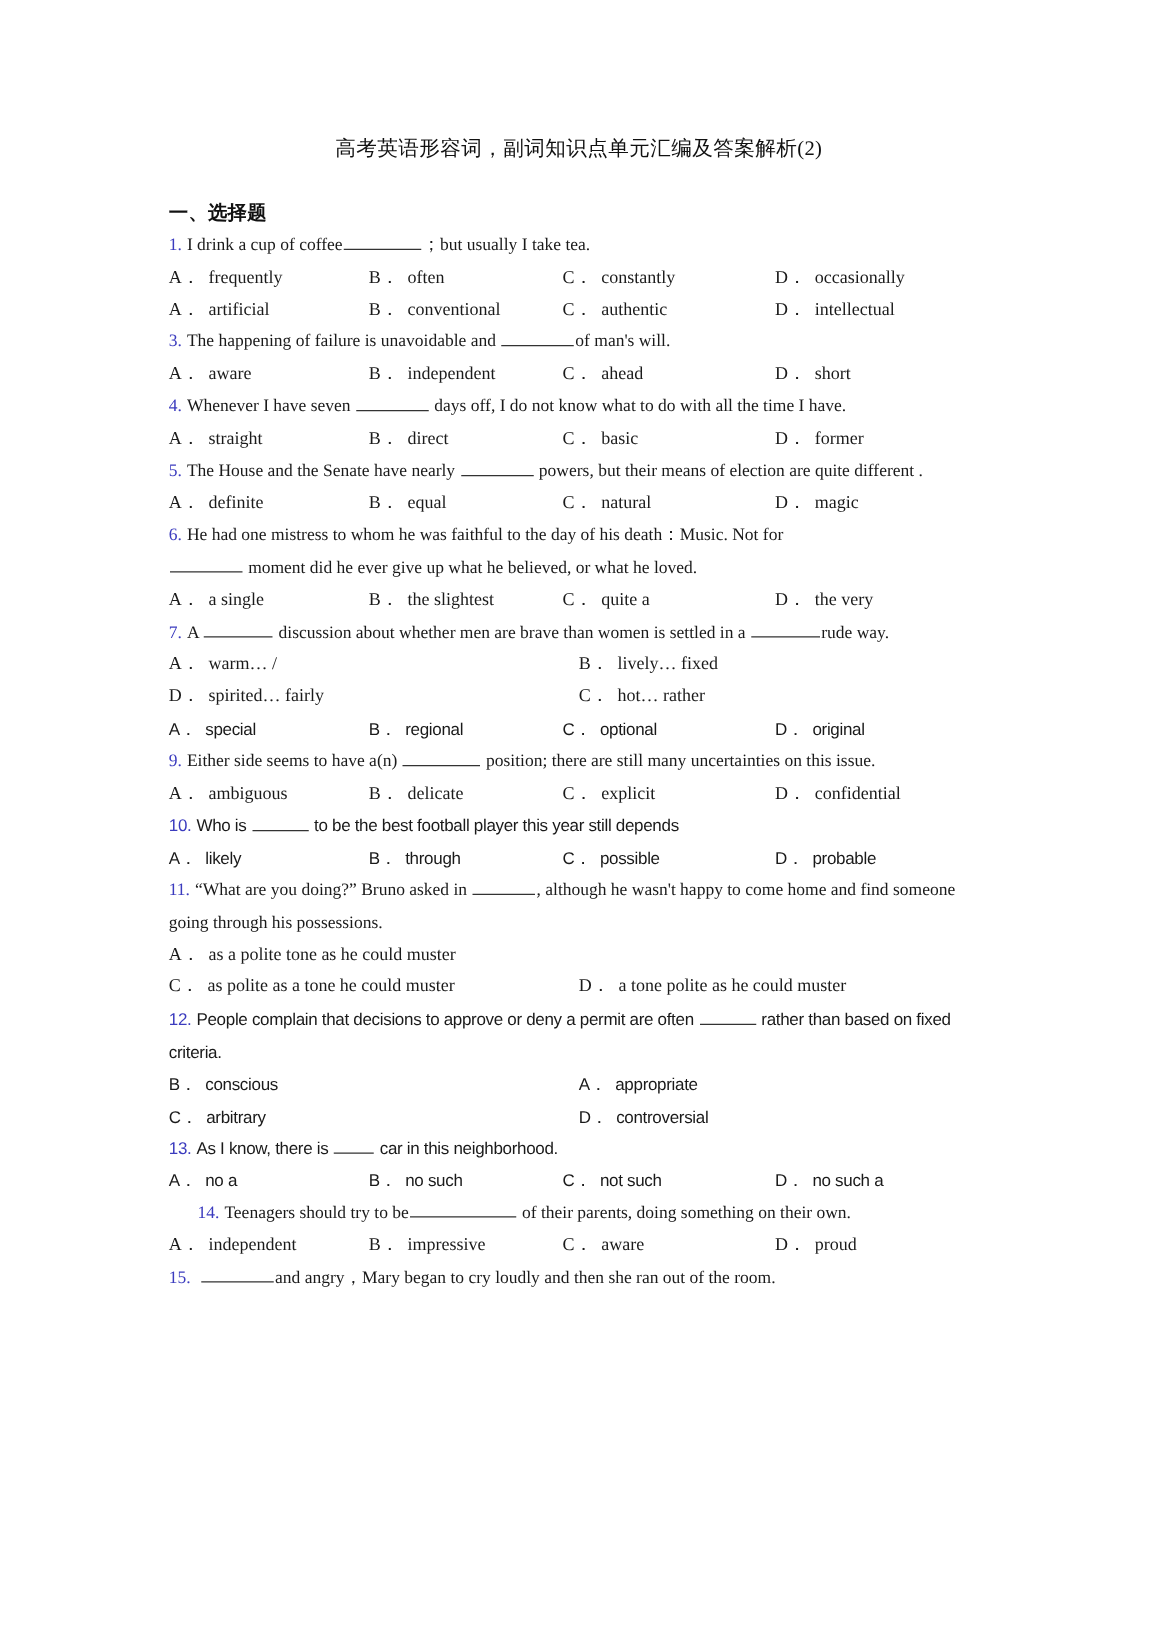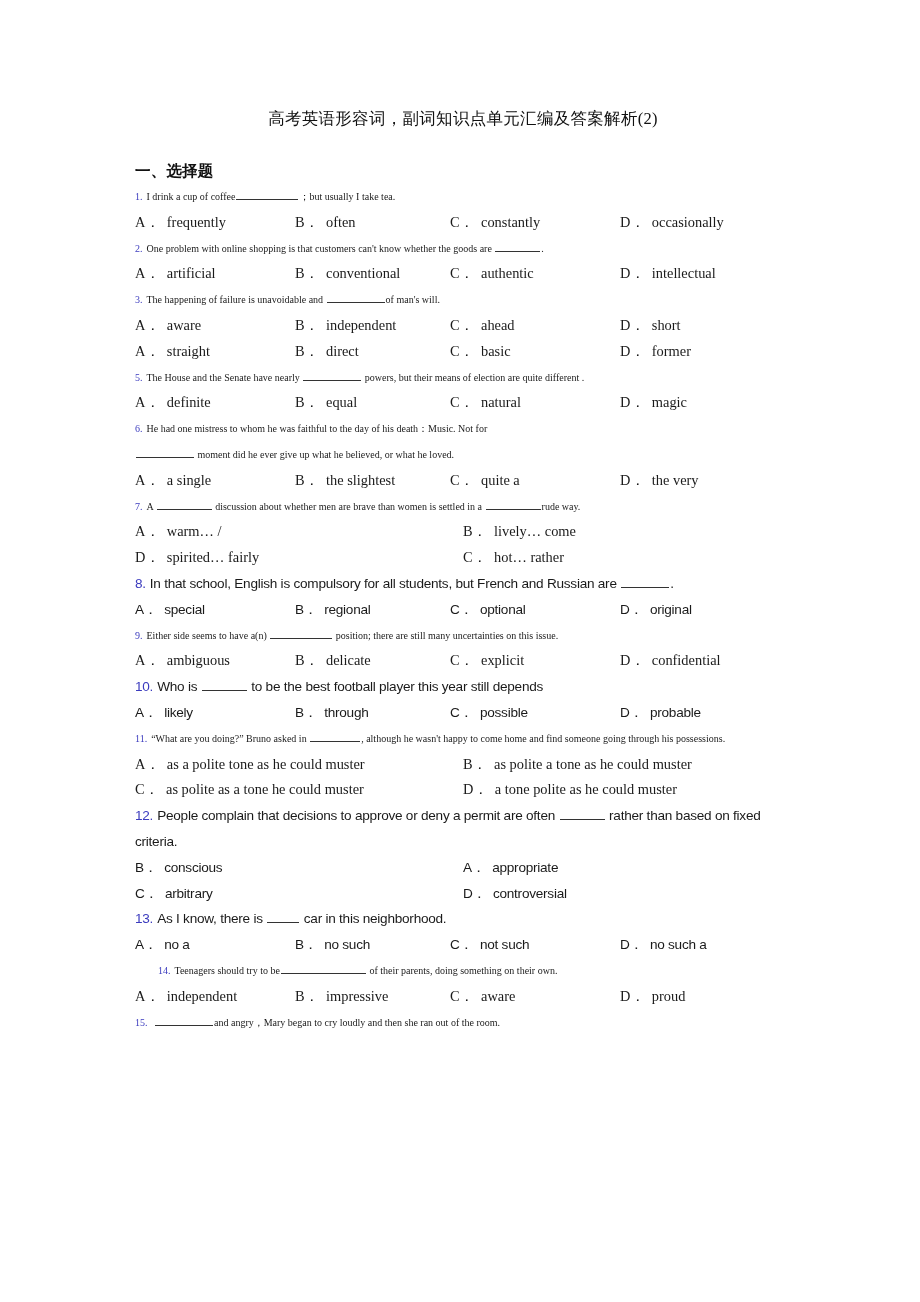--- a/index.html
+++ b/index.html
@@ -54,21 +54,21 @@
   }
 
   
   .qlist {
     margin-top: 3px;
   }
   .q {
     margin: 0;
   }
   .qstem {
-    font-size: 10px;
+    font-size: 14px;
     line-height: 25.8px;
     color: #1a1a1a;
     text-indent: 0;
     margin: 0;
     padding: 0;
     text-align: left;
     font-family: Liberation Serif, serif;
   }
   .qnum {
     color: #3b3bbe;
@@ -125,38 +125,38 @@
         <div class="q">
           <p class="qstem"><span class="qnum" style="color: rgb(59, 59, 190);">1.</span><span>I drink a cup of coffee</span><span class="blank" style="width: 62px;"></span><span>；but usually I take tea.</span></p>
           <div class="opts cols4">
             <div class="opt"><span class="optlabel">A．</span><span>frequently</span></div>
             <div class="opt"><span class="optlabel">B．</span><span>often</span></div>
             <div class="opt"><span class="optlabel">C．</span><span>constantly</span></div>
             <div class="opt"><span class="optlabel">D．</span><span>occasionally</span></div>
           </div>
         </div>
         <div class="q">
-          <p class="qstem"><span class="qnum" style="color: rgb(59, 59, 190);">2.</span><span>One problem with online shopping is that customers can't know whether the goods are </span><span class="blank" style="width: 45px;"></span><span>.</span></p>
           <div class="opts cols4">
             <div class="opt"><span class="optlabel">A．</span><span>artificial</span></div>
             <div class="opt"><span class="optlabel">B．</span><span>conventional</span></div>
             <div class="opt"><span class="optlabel">C．</span><span>authentic</span></div>
             <div class="opt"><span class="optlabel">D．</span><span>intellectual</span></div>
           </div>
         </div>
         <div class="q">
           <p class="qstem"><span class="qnum" style="color: rgb(59, 59, 190);">3.</span><span>The happening of failure is unavoidable and </span><span class="blank" style="width: 58px;"></span><span>of man's will.</span></p>
           <div class="opts cols4">
             <div class="opt"><span class="optlabel">A．</span><span>aware</span></div>
             <div class="opt"><span class="optlabel">B．</span><span>independent</span></div>
             <div class="opt"><span class="optlabel">C．</span><span>ahead</span></div>
             <div class="opt"><span class="optlabel">D．</span><span>short</span></div>
           </div>
         </div>
         <div class="q">
+          <p class="qstem"><span class="qnum" style="color: rgb(59, 59, 190);">4.</span><span>Whenever I have seven </span><span class="blank" style="width: 58px;"></span><span> days off, I do not know what to do with all the time I have.</span></p>
           <div class="opts cols4">
             <div class="opt"><span class="optlabel">A．</span><span>straight</span></div>
             <div class="opt"><span class="optlabel">B．</span><span>direct</span></div>
             <div class="opt"><span class="optlabel">C．</span><span>basic</span></div>
             <div class="opt"><span class="optlabel">D．</span><span>former</span></div>
           </div>
         </div>
         <div class="q">
           <p class="qstem"><span class="qnum" style="color: rgb(59, 59, 190);">5.</span><span>The House and the Senate have nearly </span><span class="blank" style="width: 58px;"></span><span> powers, but their means of election are quite different .</span></p>
           <div class="opts cols4">
@@ -172,29 +172,28 @@
             <div class="opt"><span class="optlabel">A．</span><span>a single</span></div>
             <div class="opt"><span class="optlabel">B．</span><span>the slightest</span></div>
             <div class="opt"><span class="optlabel">C．</span><span>quite a</span></div>
             <div class="opt"><span class="optlabel">D．</span><span>the very</span></div>
           </div>
         </div>
         <div class="q">
           <p class="qstem"><span class="qnum" style="color: rgb(59, 59, 190);">7.</span><span>A </span><span class="blank" style="width: 55px;"></span><span> discussion about whether men are brave than women is settled in a </span><span class="blank" style="width: 55px;"></span><span>rude way.</span></p>
           <div class="opts cols2">
             <div class="opt"><span class="optlabel">A．</span><span>warm… /</span></div>
-            <div class="opt"><span class="optlabel">B．</span><span>lively… come</span></div>
+            <div class="opt"><span class="optlabel">B．</span><span>lively… fixed</span></div>
           </div>
           <div class="opts cols2">
             <div class="opt"><span class="optlabel">D．</span><span>spirited… fairly</span></div>
             <div class="opt"><span class="optlabel">C．</span><span>hot… rather</span></div>
           </div>
         </div>
         <div class="q alt">
-          <p class="qstem"><span class="qnum" style="color: rgb(59, 59, 190);">8.</span><span>In that school, English is compulsory for all students, but French and Russian are </span><span class="blank" style="width: 48px;"></span><span>.</span></p>
           <div class="opts cols4">
             <div class="opt"><span class="optlabel">A．</span><span>special</span></div>
             <div class="opt"><span class="optlabel">B．</span><span>regional</span></div>
             <div class="opt"><span class="optlabel">C．</span><span>optional</span></div>
             <div class="opt"><span class="optlabel">D．</span><span>original</span></div>
           </div>
         </div>
         <div class="q">
           <p class="qstem"><span class="qnum" style="color: rgb(59, 59, 190);">9.</span><span>Either side seems to have a(n) </span><span class="blank" style="width: 62px;"></span><span> position; there are still many uncertainties on this issue.</span></p>
           <div class="opts cols4">
@@ -210,21 +209,20 @@
             <div class="opt"><span class="optlabel">A．</span><span>likely</span></div>
             <div class="opt"><span class="optlabel">B．</span><span>through</span></div>
             <div class="opt"><span class="optlabel">C．</span><span>possible</span></div>
             <div class="opt"><span class="optlabel">D．</span><span>probable</span></div>
           </div>
         </div>
         <div class="q">
           <p class="qstem"><span class="qnum" style="color: rgb(59, 59, 190);">11.</span><span>“What are you doing?” Bruno asked in </span><span class="blank" style="width: 50px;"></span><span>, although he wasn't happy to come home and find someone going through his possessions.</span></p>
           <div class="opts cols2">
             <div class="opt"><span class="optlabel">A．</span><span>as a polite tone as he could muster</span></div>
-            <div class="opt"><span class="optlabel">B．</span><span>as polite a tone as he could muster</span></div>
           </div>
           <div class="opts cols2">
             <div class="opt"><span class="optlabel">C．</span><span>as polite as a tone he could muster</span></div>
             <div class="opt"><span class="optlabel">D．</span><span>a tone polite as he could muster</span></div>
           </div>
         </div>
         <div class="q alt">
           <p class="qstem"><span class="qnum" style="color: rgb(59, 59, 190);">12.</span><span>People complain that decisions to approve or deny a permit are often </span><span class="blank" style="width: 45px;"></span><span> rather than based on fixed criteria.</span></p>
           <div class="opts cols2">
             <div class="opt"><span class="optlabel">B．</span><span>conscious</span></div>

